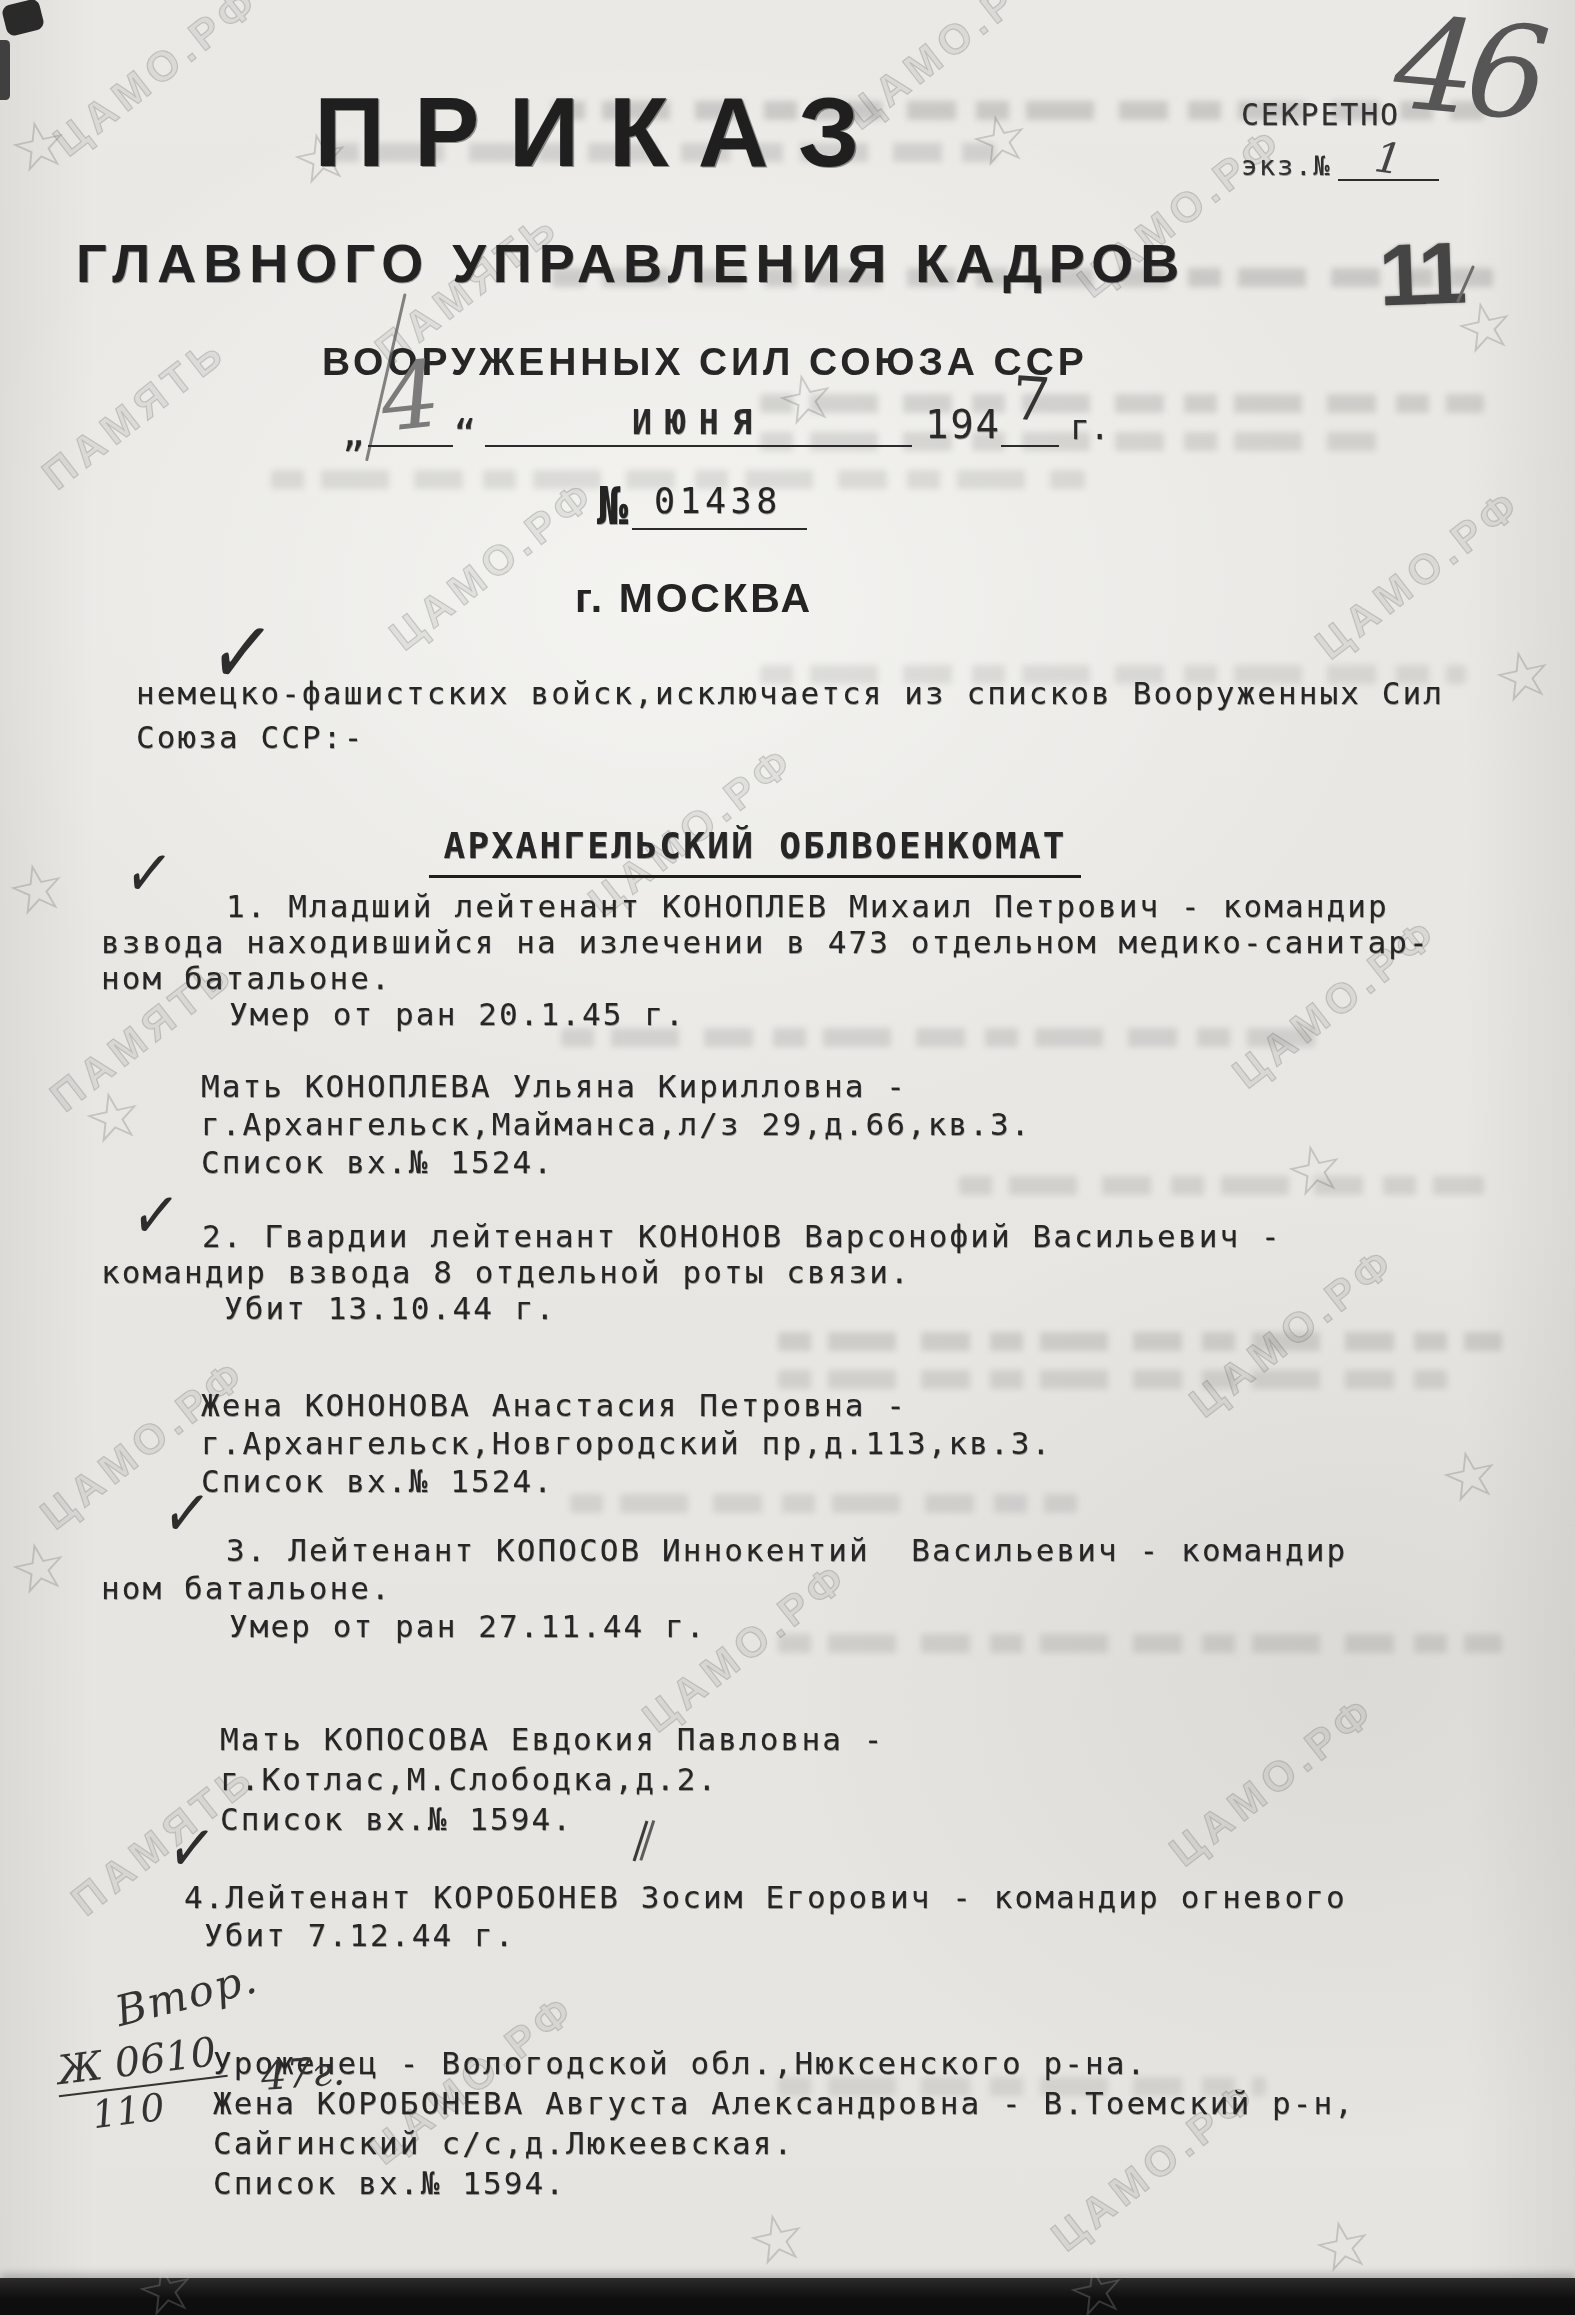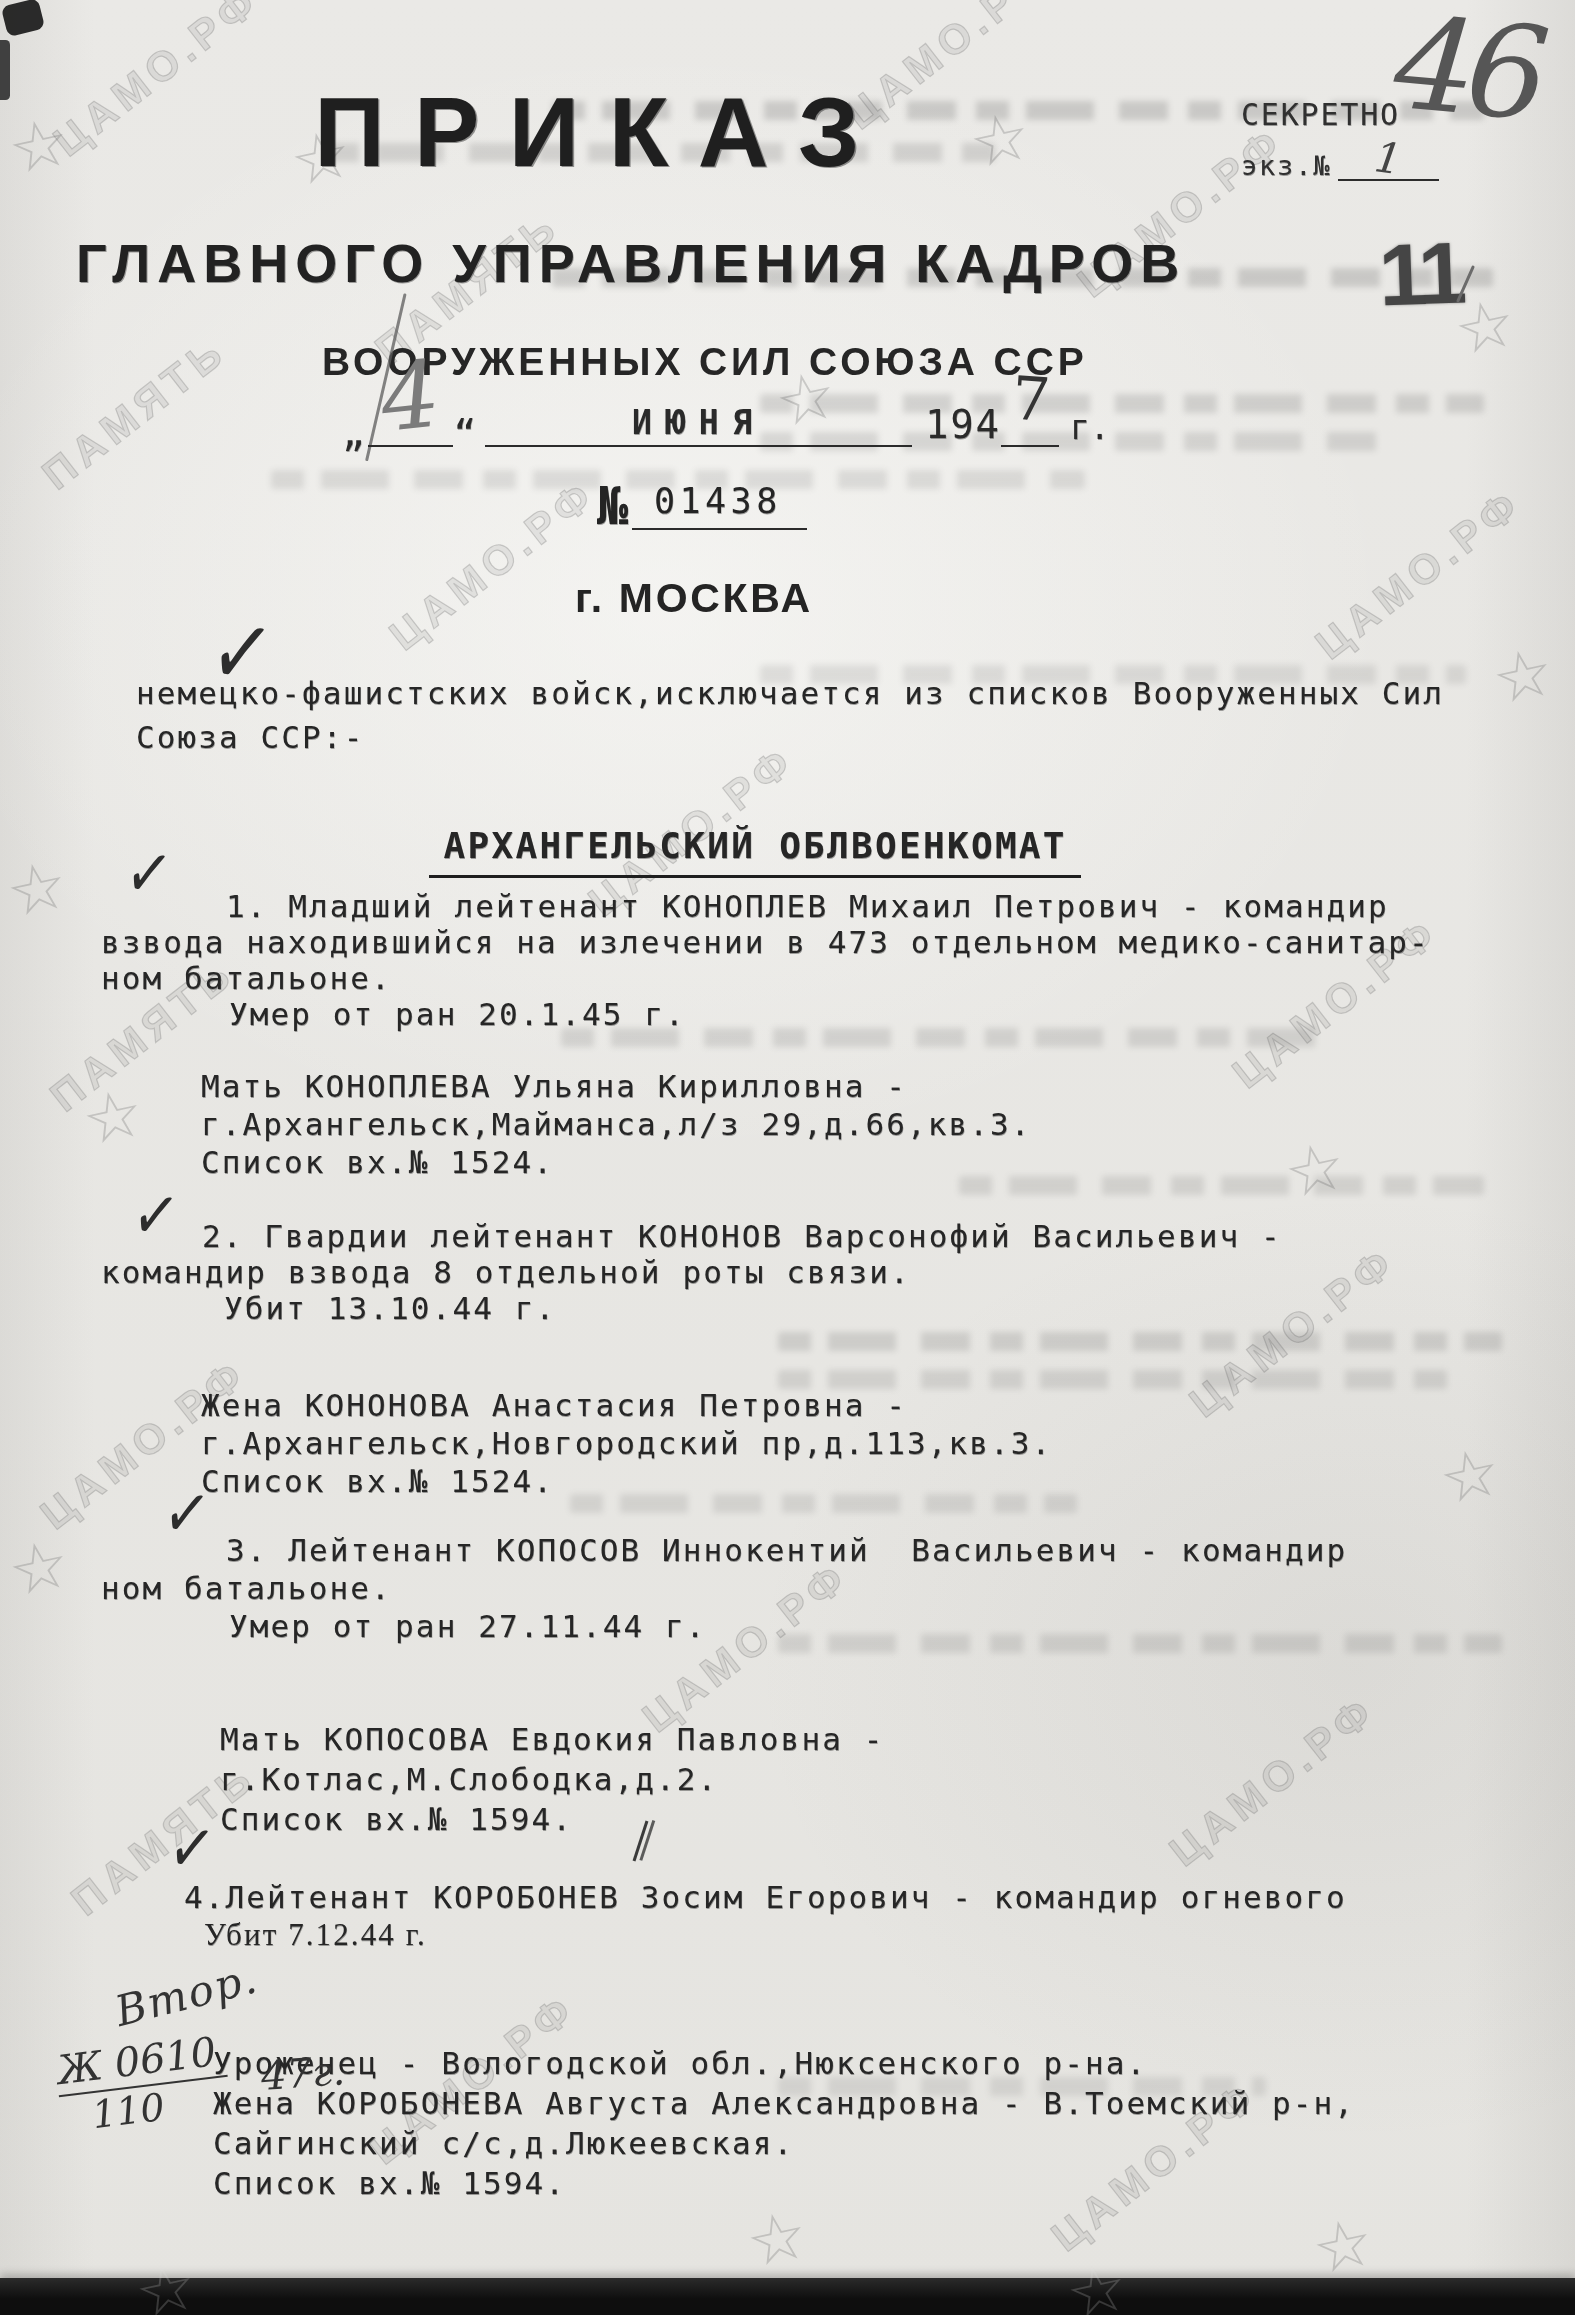--- a/index.html
+++ b/index.html
@@ -61,21 +61,21 @@
   .numline { left:597px; top:481px; display:flex; align-items:flex-end; color:#242424; }
   .no-sign { font-size:52px; font-weight:bold; line-height:47px; }
   .no-value { font-size:35px; letter-spacing:4.5px; border-bottom:2.7px solid #2b2b2b; padding:0 25px 7.2px 22px; margin-left:3.6px; }
   .city { left:575px; top:575px; font-family:"Liberation Sans",sans-serif; font-weight:bold; font-size:41px; letter-spacing:2.7px; color:#242424; }
 
   
   .b34 { font-size:31px; letter-spacing:2.1px; }
   .lh40 { line-height:36px; } .lh42 { line-height:38px; } .lh44 { line-height:40px; } .lh49 { line-height:44px; }
   .pre-block { left:136px; top:671px; }
   .ind138 { padding-left:125px; } .ind112 { padding-left:101px; } .ind92 { padding-left:83px; }
-  .dth142 { padding-left:128px; } .dth136 { padding-left:123px; } .dth114 { padding-left:103px;font-family:Liberation Serif, serif; }
+  .dth142 { padding-left:128px; } .dth136 { padding-left:123px; } .dth114 { padding-left:103px; }
   .sec-heading { left:429px; top:825px; font-size:36px; font-weight:bold; letter-spacing:2.3px; padding:0 14.5px 9px 14.5px; border-bottom:3.6px solid #1e1e1e; white-space:nowrap; }
   .check { position:absolute; font-family:"DejaVu Sans",sans-serif; color:#2d2d2d; font-size:52px; transform:rotate(10deg) scaleY(1.35); line-height:1; }
   .check.big { font-size:71px; }
 
   
   .hand { font-family:"DejaVu Serif",serif; font-style:italic; color:#333; }
   .mn-word { left:114px; top:1970px; font-size:42px; letter-spacing:1.8px; transform:rotate(-14deg); }
   .mn-frac { left:58px; top:2037px; transform:rotate(-7deg); }
   .mn-frac-top { display:block; font-size:40px; border-bottom:2.7px solid #333; padding:0 9px 1.8px 1.8px; }
   .mn-frac-bottom { display:block; font-size:38px; padding-left:31px; }

